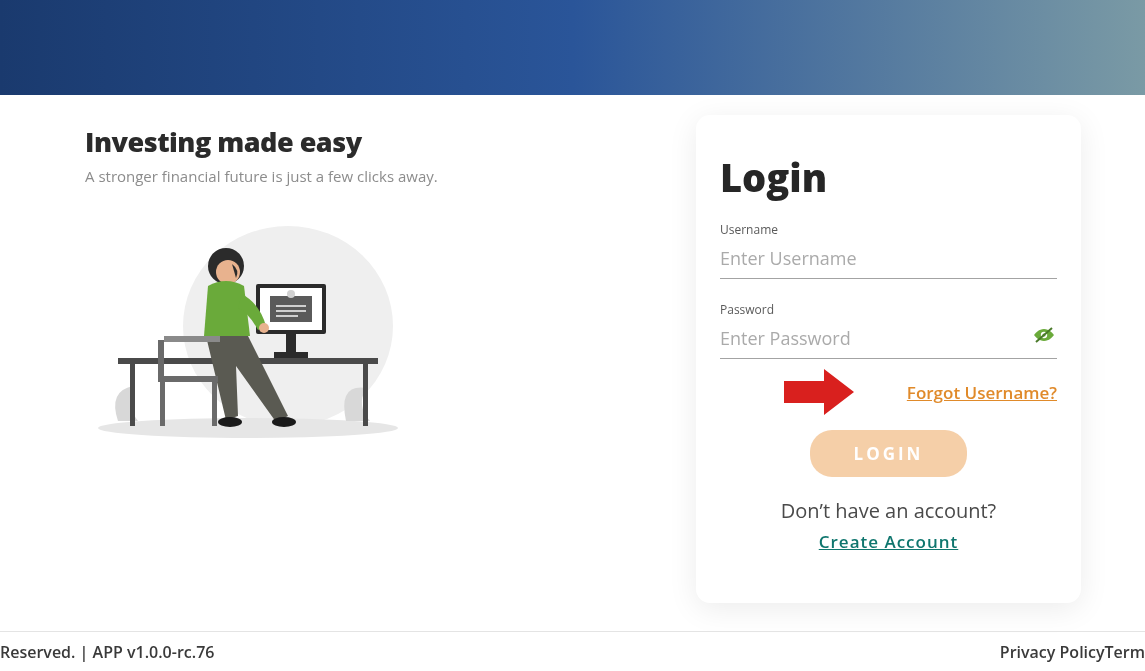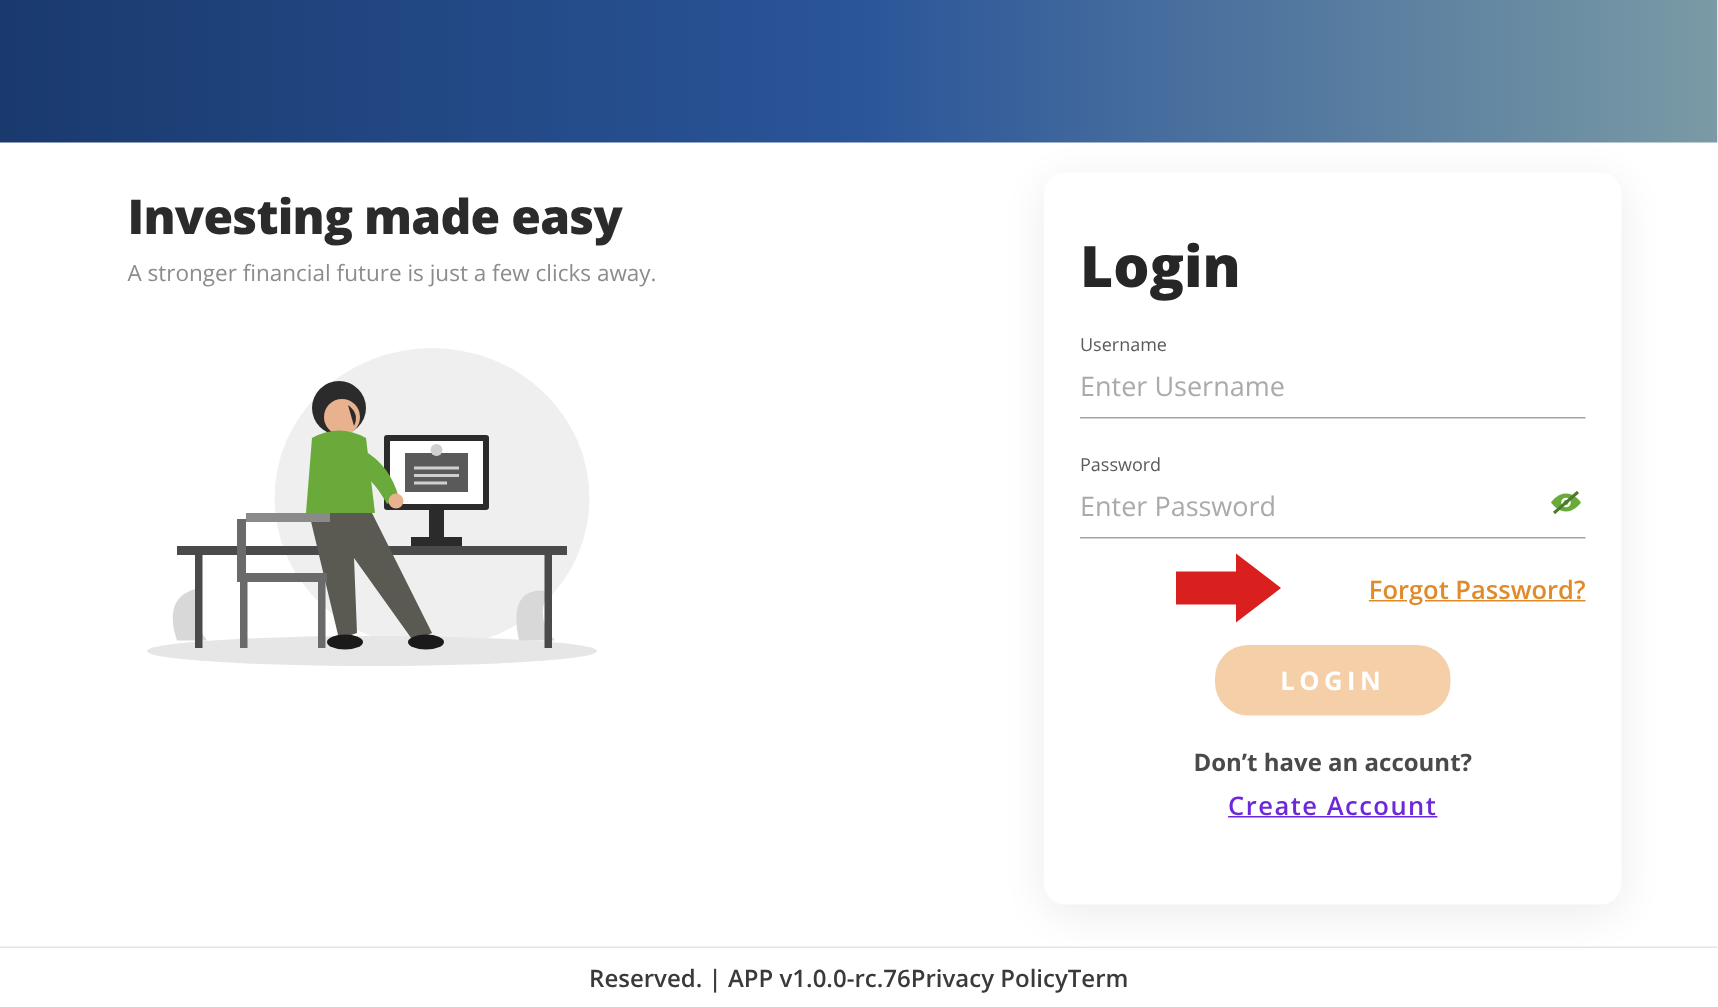--- a/index.html
+++ b/index.html
@@ -24,21 +24,21 @@
       display: flex;
       padding: 0;
       position: relative;
       height: 536px;
     }
     .left-col {
       flex: 1;
       padding: 28px 0 0 85px;
     }
     .hero-title {
-      font-size: 32px;
+      font-size: 27px;
       font-weight: 800;
       color: #2b2b2b;
       letter-spacing: -0.5px;
     }
     .hero-sub {
       font-size: 15px;
       color: #8c8c8c;
       margin-top: 6px;
       font-weight: 400;
     }
@@ -122,45 +122,44 @@
       border-radius: 22px;
       padding: 12px 44px;
       font-size: 17px;
       font-weight: 700;
       letter-spacing: 3px;
       cursor: pointer;
     }
     .no-account {
       text-align: center;
       margin-top: 20px;
-      font-size: 16px;
+      font-size: 20px;
       color: #4a4a4a;
-      font-weight: bold;
     }
     .create-link {
       display: block;
       text-align: center;
       margin-top: 6px;
-      color: #6d28d9;
+      color: #0f766e;
       font-size: 17px;
       font-weight: 600;
       text-decoration: underline;
       letter-spacing: 1px;
       cursor: pointer;
     }
     .footer {
       position: absolute;
       bottom: 0;
       left: 0;
       right: 0;
       height: 40px;
       border-top: 1px solid #e4e4e4;
       display: flex;
       align-items: center;
-      justify-content: center;
+      justify-content: space-between;
       padding: 0 0;
       font-size: 16px;
       color: #3a3a3a;
       font-weight: 600;
       margin-top: 36px;
     }
     .footer-left {
       padding-left: 0;
     }
     .footer-right {
@@ -247,21 +246,21 @@
         </svg>
       </span>
     </div>
 
     <div class="forgot-row">
       <span class="arrow-overlay">
         <svg width="72" height="54" viewBox="0 0 72 54">
           <polygon points="0,16 40,16 40,4 70,27 40,50 40,38 0,38" fill="#d9201e"></polygon>
         </svg>
       </span>
-      <a class="forgot-link">Forgot Password?</a>
+      <a class="forgot-link">Forgot Username?</a>
     </div>
 
     <button class="login-btn">LOGIN</button>
 
     <p class="no-account">Don’t have an account?</p>
     <a class="create-link">Create Account</a>
   </div>
 </div>
 
 <div class="footer">

